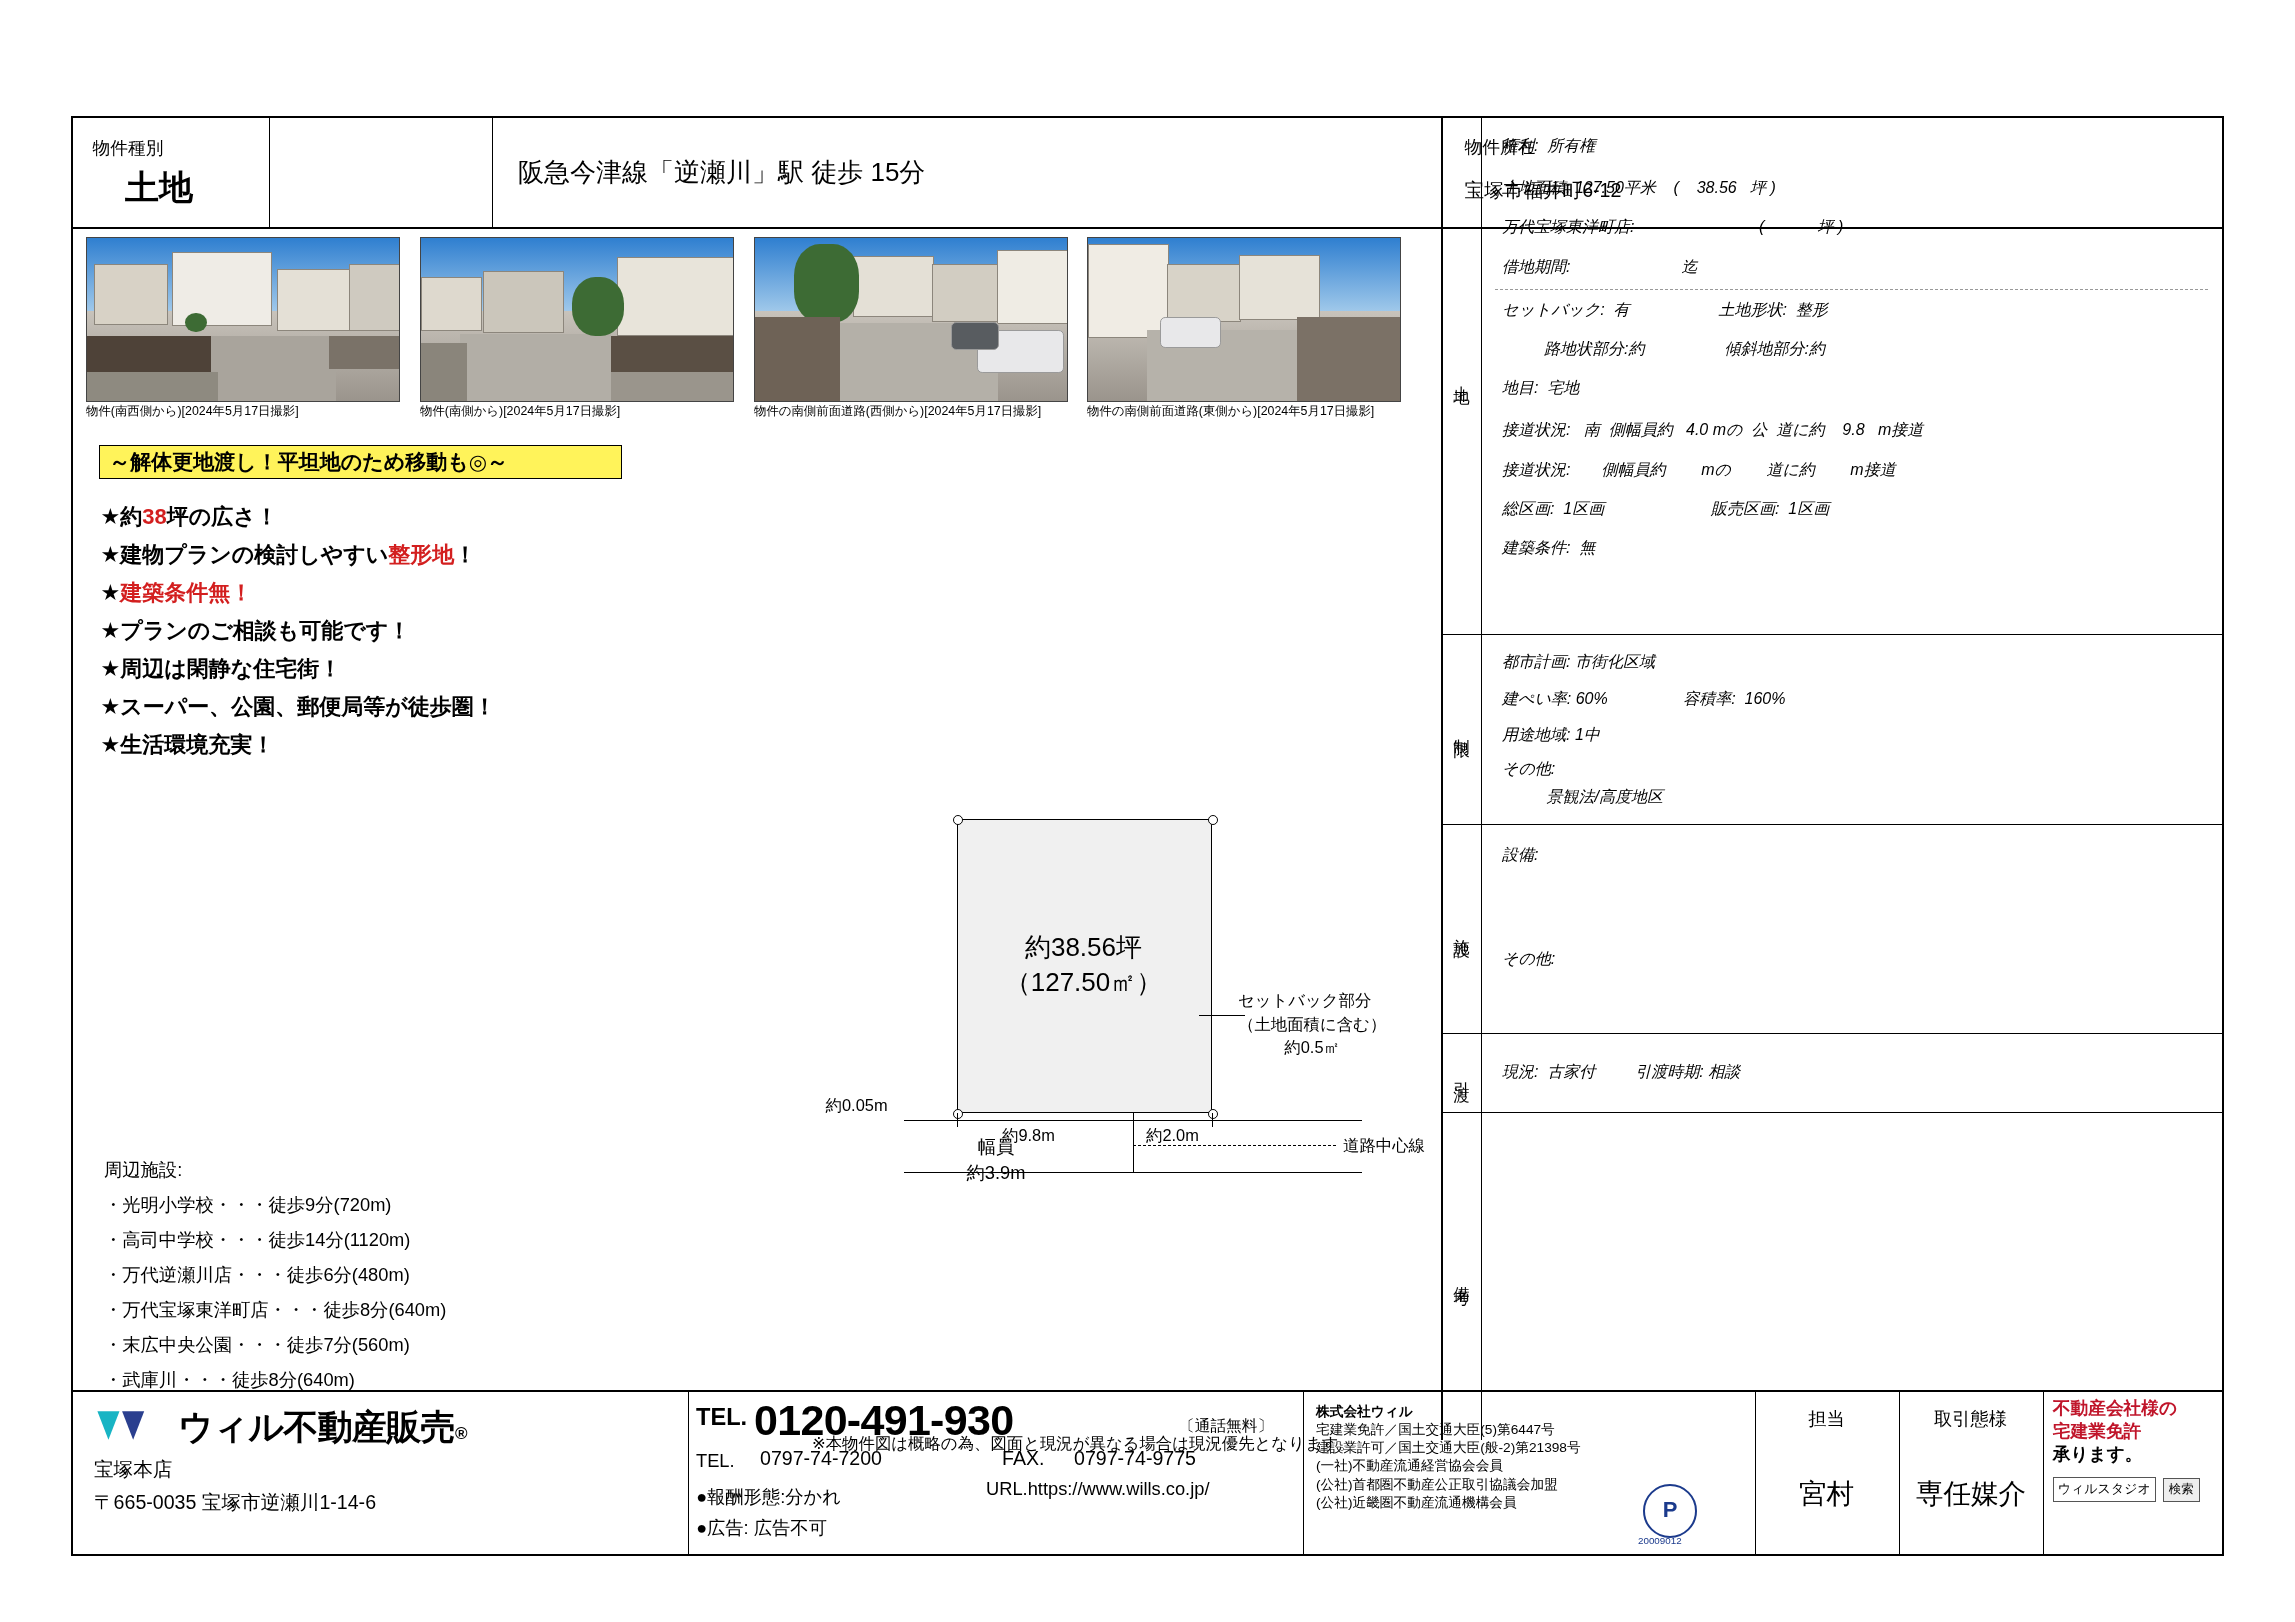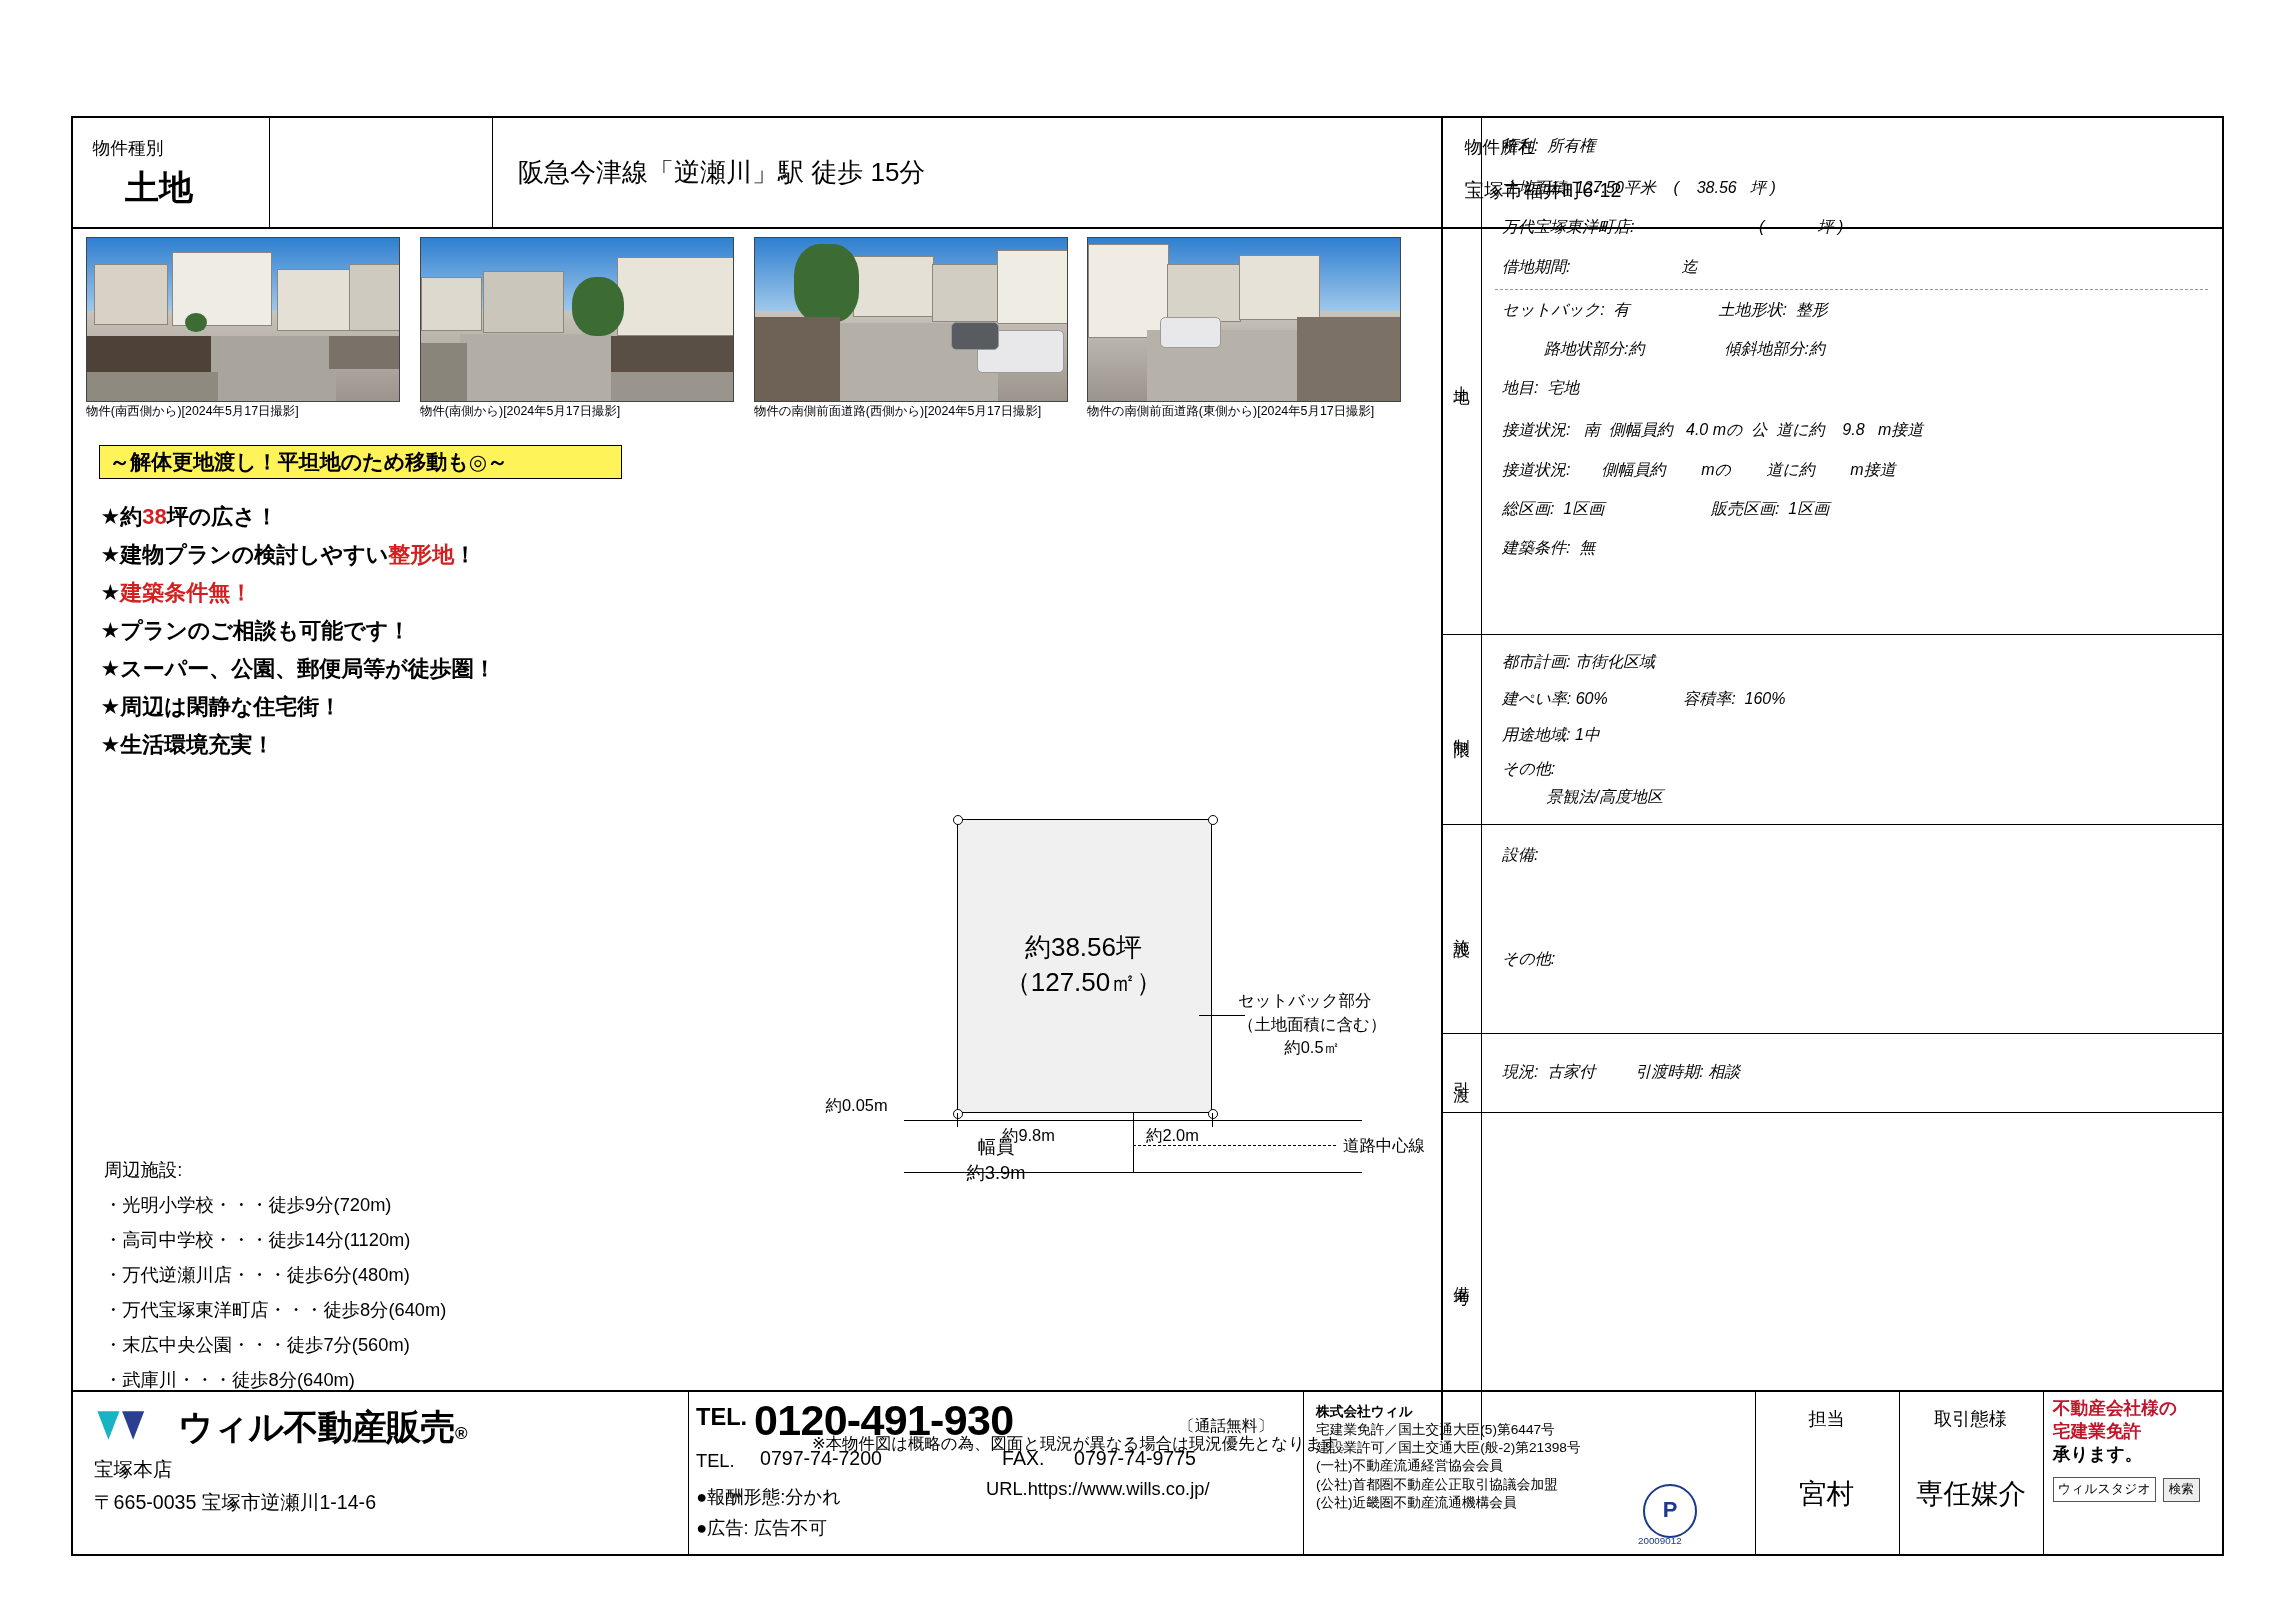--- a/index.html
+++ b/index.html
@@ -154,22 +154,22 @@
 
     <div class="banner">
       <span style="position:absolute;left:9.2px;top:0;">～解体更地渡し！平坦地のため移動も◎～</span>
     </div>
 
     <div class="bullets">
       <div><span>★約</span><span class="red">38</span><span>坪の広さ！</span></div>
       <div><span>★建物プランの検討しやすい</span><span class="red">整形地</span><span>！</span></div>
       <div><span>★</span><span class="red">建築条件無</span><span class="red">！</span></div>
       <div><span>★プランのご相談も可能です！</span></div>
+      <div><span>★周辺は閑静な住宅街！</span></div>
       <div><span>★スーパー、公園、郵便局等が徒歩圏！</span></div>
-      <div><span>★周辺は閑静な住宅街！</span></div>
       <div><span>★生活環境充実！</span></div>
     </div>
 
     <div class="facil">
       <div>周辺施設:</div>
       <div>・光明小学校・・・徒歩9分(720m)</div>
       <div>・高司中学校・・・徒歩14分(1120m)</div>
       <div>・万代逆瀬川店・・・徒歩6分(480m)</div>
       <div>・万代宝塚東洋町店・・・徒歩8分(640m)</div>
       <div>・末広中央公園・・・徒歩7分(560m)</div>

